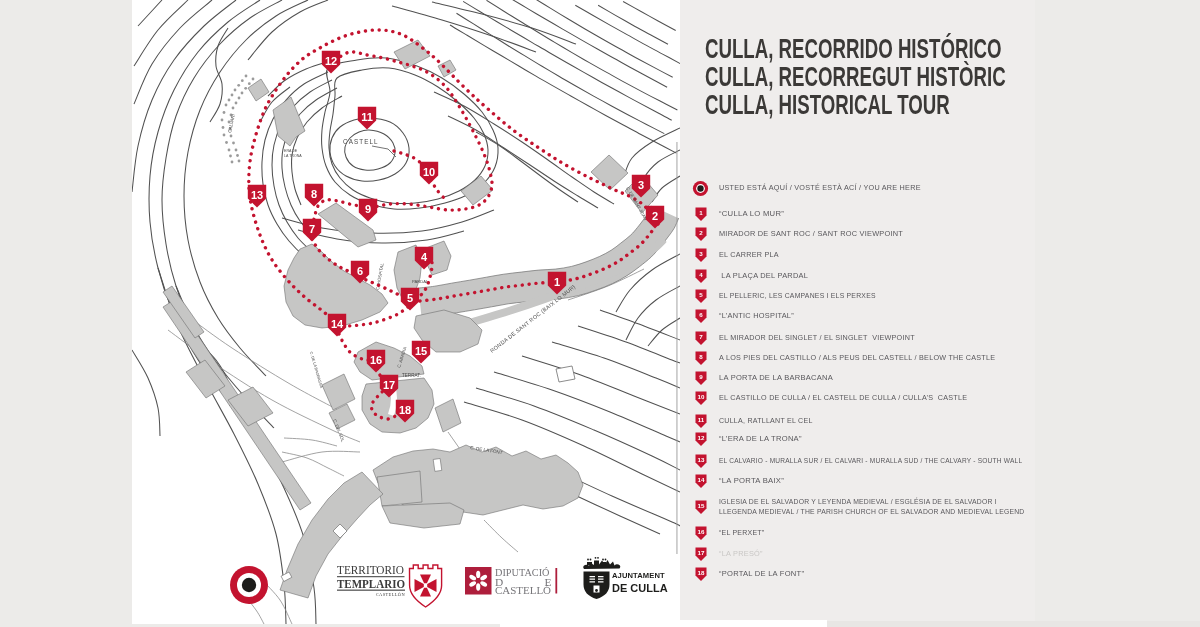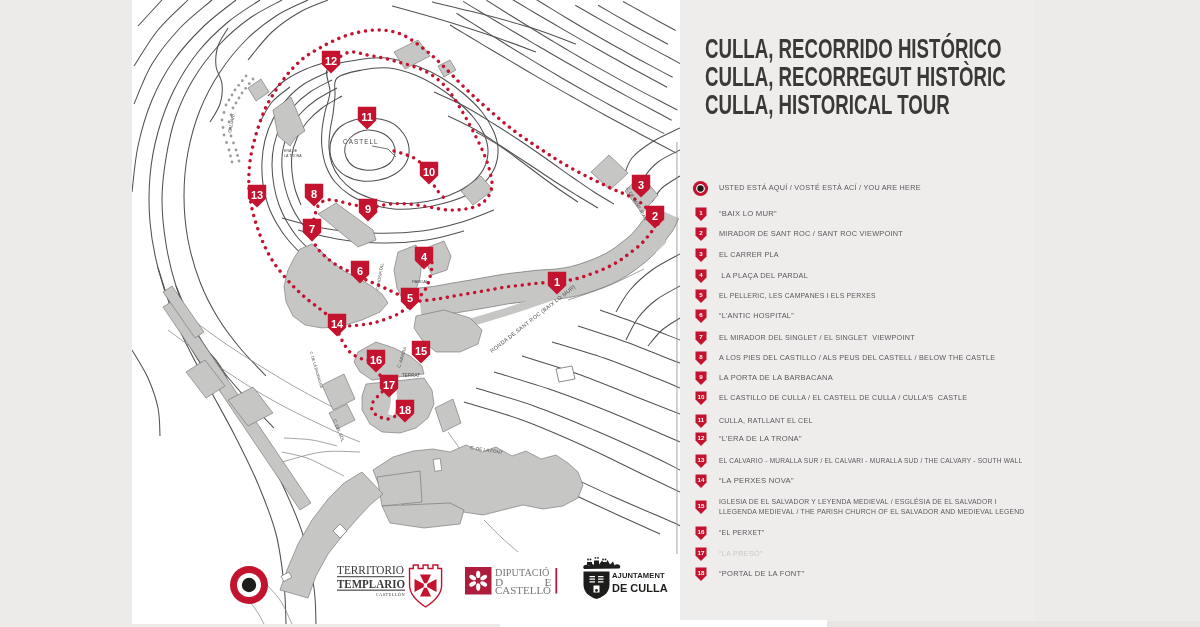--- a/index.html
+++ b/index.html
@@ -399,21 +399,21 @@
     <circle cx="8.5" cy="8.5" r="7.6" fill="#c3132f"></circle>
     <circle cx="8.5" cy="8.5" r="4.4" fill="#fff"></circle>
     <circle cx="8.5" cy="8.5" r="3.2" fill="#1d1d1b"></circle>
   </svg>
 <div class="li" style="top:183.0px;color:#58575b;transform-origin:0 0;transform:scaleX(0.944)">USTED ESTÁ AQUÍ / VOSTÉ ESTÀ ACÍ / YOU ARE HERE</div>
 
 <svg class="abs" style="left:694.5px;top:207.0px" width="12" height="15">
     <path d="M0.5,0.5 h11 v8 l-5.5,5.6 l-5.5,-5.6 Z" fill="#c3132f"></path>
     <text x="6" y="7.8" text-anchor="middle" font-size="6.2" font-weight="bold" fill="#fff">1</text>
   </svg>
-<div class="li" style="top:209.0px;color:#58575b;transform-origin:0 0;transform:scaleX(1.0)">“BAIX LO MUR”</div>
+<div class="li" style="top:209.0px;color:#58575b;transform-origin:0 0;transform:scaleX(1.0)">“CULLA LO MUR”</div>
 
 <svg class="abs" style="left:694.5px;top:227.0px" width="12" height="15">
     <path d="M0.5,0.5 h11 v8 l-5.5,5.6 l-5.5,-5.6 Z" fill="#c3132f"></path>
     <text x="6" y="7.8" text-anchor="middle" font-size="6.2" font-weight="bold" fill="#fff">2</text>
   </svg>
 <div class="li" style="top:229.0px;color:#58575b;transform-origin:0 0;transform:scaleX(0.958)">MIRADOR DE SANT ROC / SANT ROC VIEWPOINT</div>
 
 <svg class="abs" style="left:694.5px;top:247.5px" width="12" height="15">
     <path d="M0.5,0.5 h11 v8 l-5.5,5.6 l-5.5,-5.6 Z" fill="#c3132f"></path>
     <text x="6" y="7.8" text-anchor="middle" font-size="6.2" font-weight="bold" fill="#fff">3</text>
@@ -477,21 +477,21 @@
 <svg class="abs" style="left:694.5px;top:453.5px" width="12" height="15">
     <path d="M0.5,0.5 h11 v8 l-5.5,5.6 l-5.5,-5.6 Z" fill="#c3132f"></path>
     <text x="6" y="7.8" text-anchor="middle" font-size="6.2" font-weight="bold" fill="#fff">13</text>
   </svg>
 <div class="li" style="top:455.5px;color:#58575b;transform-origin:0 0;transform:scaleX(0.854)">EL CALVARIO - MURALLA SUR / EL CALVARI - MURALLA SUD / THE CALVARY - SOUTH WALL</div>
 
 <svg class="abs" style="left:694.5px;top:473.5px" width="12" height="15">
     <path d="M0.5,0.5 h11 v8 l-5.5,5.6 l-5.5,-5.6 Z" fill="#c3132f"></path>
     <text x="6" y="7.8" text-anchor="middle" font-size="6.2" font-weight="bold" fill="#fff">14</text>
   </svg>
-<div class="li" style="top:475.5px;color:#58575b;transform-origin:0 0;transform:scaleX(1.0)">“LA PERXES NOVA”</div>
+<div class="li" style="top:475.5px;color:#58575b;transform-origin:0 0;transform:scaleX(1.0)">“LA PORTA BAIX”</div>
 
 <svg class="abs" style="left:694.5px;top:500.0px" width="12" height="15">
     <path d="M0.5,0.5 h11 v8 l-5.5,5.6 l-5.5,-5.6 Z" fill="#c3132f"></path>
     <text x="6" y="7.8" text-anchor="middle" font-size="6.2" font-weight="bold" fill="#fff">15</text>
   </svg>
 <div class="li" style="top:497.0px;color:#58575b;transform-origin:0 0;transform:scaleX(0.886)">IGLESIA DE EL SALVADOR Y LEYENDA MEDIEVAL / ESGLÉSIA DE EL SALVADOR I<br>LLEGENDA MEDIEVAL / THE PARISH CHURCH OF EL SALVADOR AND MEDIEVAL LEGEND</div>
 
 <svg class="abs" style="left:694.5px;top:526.0px" width="12" height="15">
     <path d="M0.5,0.5 h11 v8 l-5.5,5.6 l-5.5,-5.6 Z" fill="#c3132f"></path>
     <text x="6" y="7.8" text-anchor="middle" font-size="6.2" font-weight="bold" fill="#fff">16</text>

